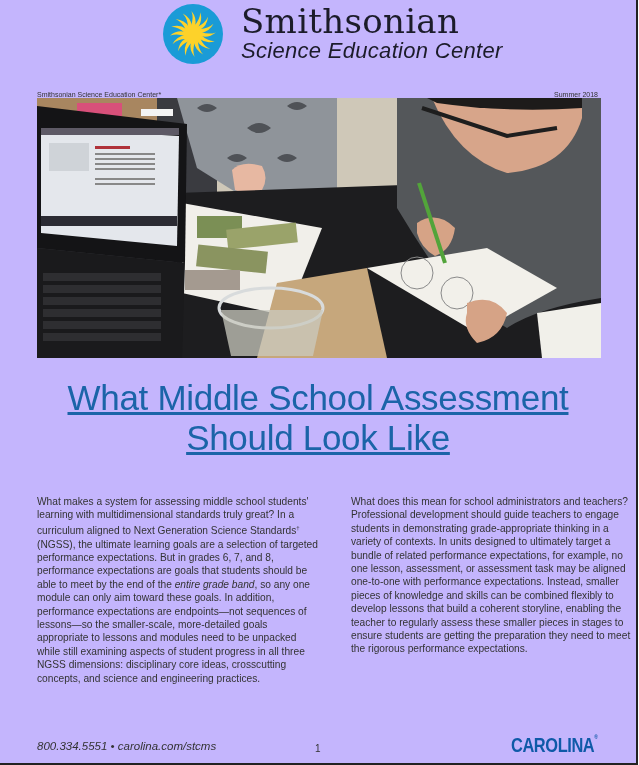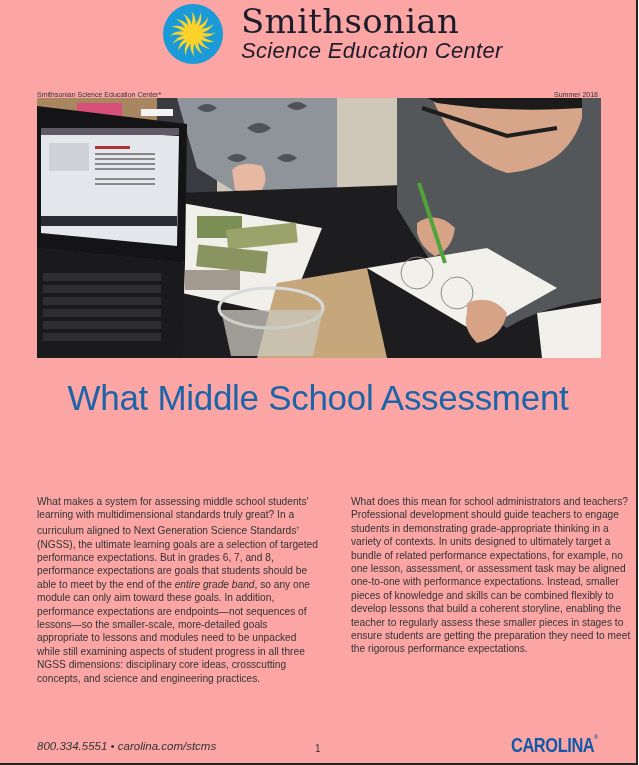--- a/index.html
+++ b/index.html
@@ -1,28 +1,28 @@
 <!DOCTYPE html>
 <html><head>
   <meta charset="utf-8">
   <style>
     html, body { margin: 0; padding: 0; background: #ffffff; }
     body { width: 639px; height: 765px; position: relative; overflow: hidden; font-family: "Liberation Sans", sans-serif; color: #222; }
-    .page { position: absolute; left: 0; top: 0; width: 636px; height: 763px; background: #fca5a5; border-right: 2px solid #222; border-bottom: 2px solid #222; }
+    .page { position: absolute; left: 0; top: 0; width: 636px; height: 763px; background: #c4b5fd; border-right: 2px solid #222; border-bottom: 2px solid #222; }
     .logo-wrap { position: absolute; left: 163px; top: 0; height: 68px; display: flex; align-items: center; }
     .sun { width: 60px; height: 60px; border-radius: 50%; background: #1a9bd7; position: relative; display: flex; align-items: center; justify-content: center; }
     .sun svg { width: 52px; height: 52px; }
     .brand { margin-left: 18px; }
     .brand-name { font-family: "DejaVu Serif", "Liberation Serif", serif; font-size: 34px; color: #1c1c2a; line-height: 34px; letter-spacing: 0.3px; }
     .brand-sub { font-family: Liberation Sans, sans-serif; font-style: italic; font-size: 22px; color: #1c1c2a; line-height: 26px; letter-spacing: 0.3px; }
     .running-head { position: absolute; top: 91px; font-size: 7px; color: #333; }
     .rh-left { left: 37px; }
     .rh-right { right: 38px; }
     .photo { position: absolute; left: 37px; top: 98px; width: 564px; height: 260px; overflow: hidden; background: #2a2b2e; }
-    .headline { position: absolute; left: 0; top: 378px; width: 636px; text-align: center; color: #1b64a8; font-family: "Liberation Sans", sans-serif; font-weight: normal; font-size: 35px; line-height: 40px; margin: 0; letter-spacing: -0.3px; }
+    .headline { position: absolute; left: 0; top: 378px; width: 636px; text-align: center; color: #1b64a8; font-family: "Liberation Sans", sans-serif; font-weight: normal; font-size: 35px; line-height: 40px; margin: 0; letter-spacing: -0.3px; text-decoration: underline; }
     .col { position: absolute; top: 495px; font-size: 10.2px; line-height: 13.4px; color: #333; }
     .col-left { left: 37px; width: 282px; }
     .col-right { left: 324px; width: 290px; margin-left: 27px; }
     .col p { margin: 0; }
     .footer-contact { position: absolute; left: 37px; top: 740px; font-size: 11.5px; color: #333; font-style: italic; }
     .page-num { position: absolute; left: 315px; top: 743px; font-size: 10px; color: #333; }
     .carolina { position: absolute; left: 511px; top: 734px; font-family: "Liberation Sans", sans-serif; font-weight: bold; font-size: 20px; color: #0f5aa8; letter-spacing: -0.5px; transform: scaleX(0.82); transform-origin: left center; }
     .carolina sup { font-size: 6px; vertical-align: top; }
   </style>
 </head>
@@ -129,20 +129,21 @@
       <path d="M380,125 Q400,112 418,130 Q415,152 398,158 Q384,150 380,135 Z" fill="#d6a386"></path>
       <line x1="382" y1="85" x2="408" y2="165" stroke="#52a43a" stroke-width="4"></line>
       <path d="M430,205 Q455,195 470,215 Q465,240 440,245 Q425,230 430,215 Z" fill="#d6a386"></path>
 
       <path d="M500,215 L564,205 L564,260 L505,260 Z" fill="#f1f0ea"></path>
     </svg>
   </div>
 
   <h1 class="headline">
     <span>What Middle School Assessment</span><br>
+    <span>Should Look Like</span>
   </h1>
 
   <div class="col col-left">
     <p><span>What makes a system for assessing middle school students' learning with multidimensional standards truly great? In a curriculum aligned to Next Generation Science Standards</span><sup style="font-size:6px">†</sup><span> (NGSS), the ultimate learning goals are a selection of targeted performance expectations. But in grades 6, 7, and 8, performance expectations are goals that students should be able to meet by the end of the </span><em>entire grade band</em><span>, so any one module can only aim toward these goals. In addition, performance expectations are endpoints—not sequences of lessons—so the smaller-scale, more-detailed goals appropriate to lessons and modules need to be unpacked while still examining aspects of student progress in all three NGSS dimensions: disciplinary core ideas, crosscutting concepts, and science and engineering practices.</span></p>
   </div>
 
   <div class="col col-right">
     <p>What does this mean for school administrators and teachers? Professional development should guide teachers to engage students in demonstrating grade-appropriate thinking in a variety of contexts. In units designed to ultimately target a bundle of related performance expectations, for example, no one lesson, assessment, or assessment task may be aligned one-to-one with performance expectations. Instead, smaller pieces of knowledge and skills can be combined flexibly to develop lessons that build a coherent storyline, enabling the teacher to regularly assess these smaller pieces in stages to ensure students are getting the preparation they need to meet the rigorous performance expectations.</p>
   </div>
 

